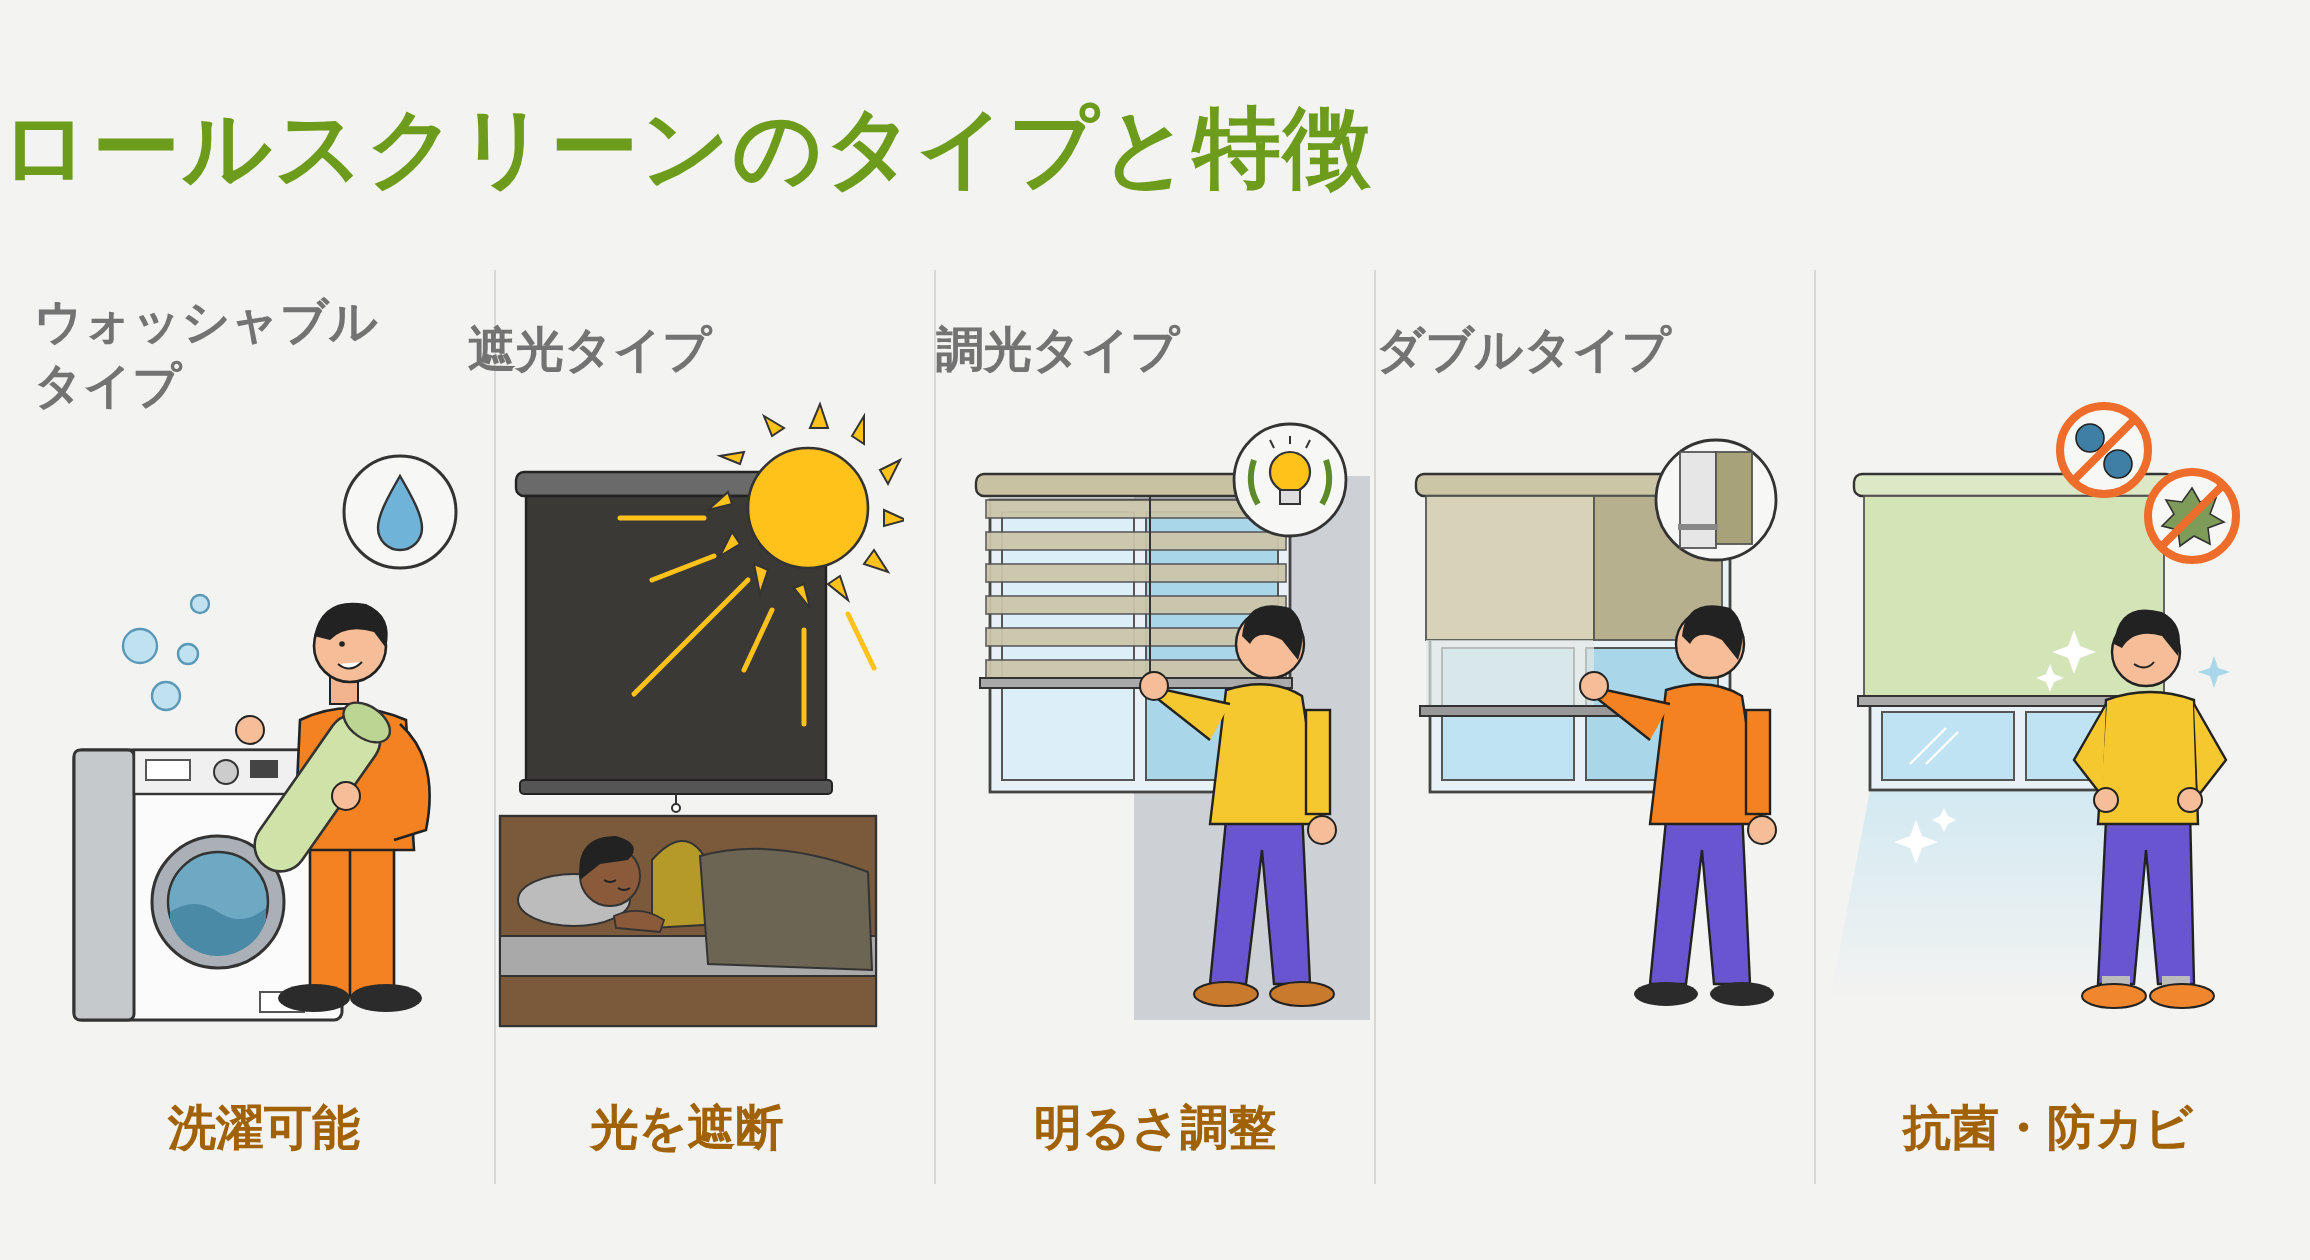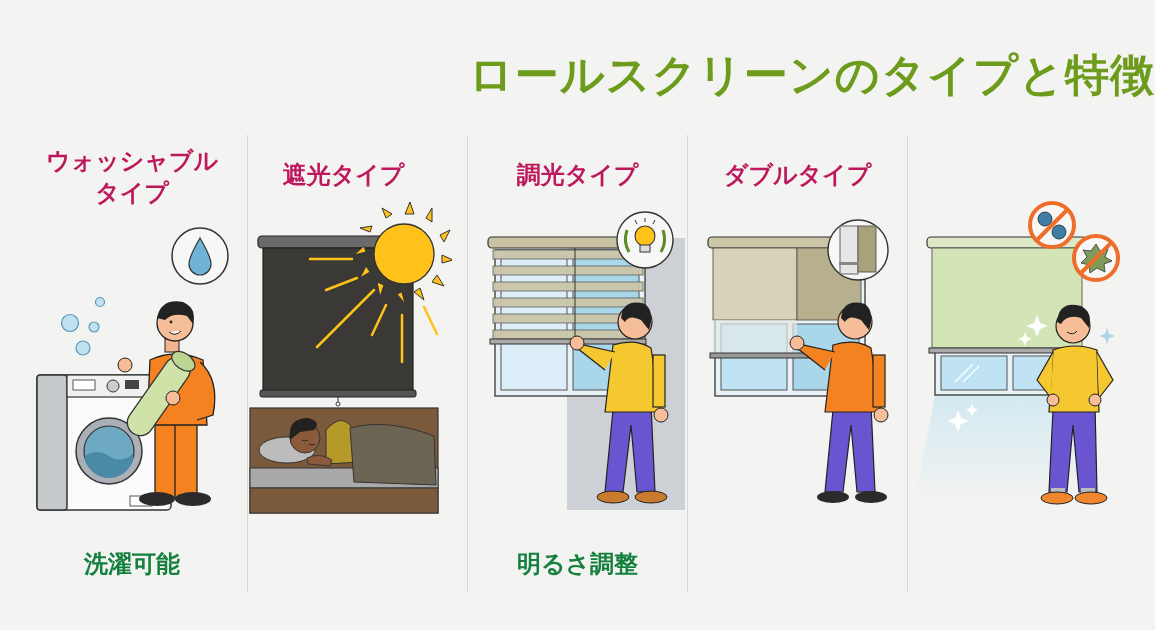--- a/index.html
+++ b/index.html
@@ -4,36 +4,36 @@
 <style>
   html, body { margin: 0; padding: 0; }
   body {
     width: 1155px; height: 630px; overflow: hidden;
     background: #f3f3f1;
     font-family: "DejaVu Sans", "Liberation Sans", sans-serif;
     position: relative;
   }
   .title {
     position: absolute; left: 0; top: 46px; width: 1155px;
-    text-align: right; font-size: 44px; font-weight: bold;
+    text-align: left; font-size: 44px; font-weight: bold;
     color: #6d9b1c; letter-spacing: 1px; line-height: 58px;
   }
   .col {
     position: absolute; top: 135px; height: 460px;
   }
   .divider {
     position: absolute; top: 135px; width: 1px; height: 457px; background: #d7d7d4;
   }
   .col-title {
-    position: absolute; left: 0; width: 100%; text-align: center;
-    font-size: 24px; font-weight: bold; color: #be185d; line-height: 32px;
+    position: absolute; left: 0; width: 100%; 
+    font-size: 24px; font-weight: bold; color: #737373; line-height: 32px;
   }
   .col-feature {
     position: absolute; left: 0; width: 100%; top: 412px; text-align: center;
-    font-size: 24px; font-weight: bold; color: #15803d; line-height: 34px;
+    font-size: 24px; font-weight: bold; color: #a16207; line-height: 34px;
   }
   .illus { position: absolute; }
   svg { display: block; }
 </style>
 </head>
 <body>
 
 <div class="title">ロールスクリーンのタイプと特徴</div>
 
 <div class="divider" style="left:247px"></div>
@@ -142,20 +142,21 @@
         <ellipse cx="45" cy="250" rx="28" ry="13" fill="#bcbcbc" stroke="#333" stroke-width="1"></ellipse>
         <path d="M84 230 Q100 212 110 228 L118 262 L84 264 Z" fill="#b59a2a" stroke="#333" stroke-width="1"></path>
         <path d="M108 228 Q145 218 192 236 L194 285 L112 282 Z" fill="#6c6553" stroke="#333" stroke-width="1"></path>
         <circle cx="63" cy="238" r="15" fill="#8a5a3a" stroke="#333" stroke-width="1"></circle>
         <path d="M48 240 Q45 218 66 218 Q80 222 72 230 L58 232 Z" fill="#222"></path>
         <path d="M60 240 q3 2 6 0 M67 244 q3 2 6 0" stroke="#222" fill="none" stroke-width="0.9"></path>
         <path d="M65 258 Q78 252 90 260 L88 266 L66 264 Z" fill="#8a5a3a" stroke="#333" stroke-width="0.9"></path>
       </g>
     </svg>
   </div>
+  <div class="col-feature">光を遮断</div>
 </div>
 
 <div class="col" style="left:468px;width:219px">
   <div class="col-title" style="top:24px">調光タイプ</div>
   <div class="illus" style="left:7px;top:65px">
     <svg width="210" height="320" viewBox="0 0 210 320">
       <rect x="92" y="38" width="118" height="272" fill="#cdd0d4"></rect>
       <g>
         <rect x="20" y="50" width="150" height="146" fill="#e8f1f5" stroke="#444" stroke-width="1.4"></rect>
         <rect x="26" y="56" width="66" height="134" fill="#dceff8" stroke="#555" stroke-width="1"></rect>
@@ -289,13 +290,14 @@
         <circle cx="138" cy="200" r="6" fill="#f5bd98" stroke="#222" stroke-width="1"></circle>
         <circle cx="180" cy="200" r="6" fill="#f5bd98" stroke="#222" stroke-width="1"></circle>
         <circle cx="158" cy="126" r="17" fill="#f5bd98" stroke="#222" stroke-width="1.2"></circle>
         <path d="M142 122 Q144 100 166 106 Q178 112 174 128 L166 118 Q152 114 146 124 Z" fill="#222"></path>
         <path d="M152 132 Q158 136 162 131" stroke="#222" fill="none" stroke-width="1"></path>
         <ellipse cx="142" cy="298" rx="16" ry="6" fill="#f0872f" stroke="#222" stroke-width="1"></ellipse>
         <ellipse cx="176" cy="298" rx="16" ry="6" fill="#f0872f" stroke="#222" stroke-width="1"></ellipse>
       </g>
     </svg>
   </div>
+  <div class="col-feature">抗菌・防カビ</div>
 </div>
 
 </body></html>

